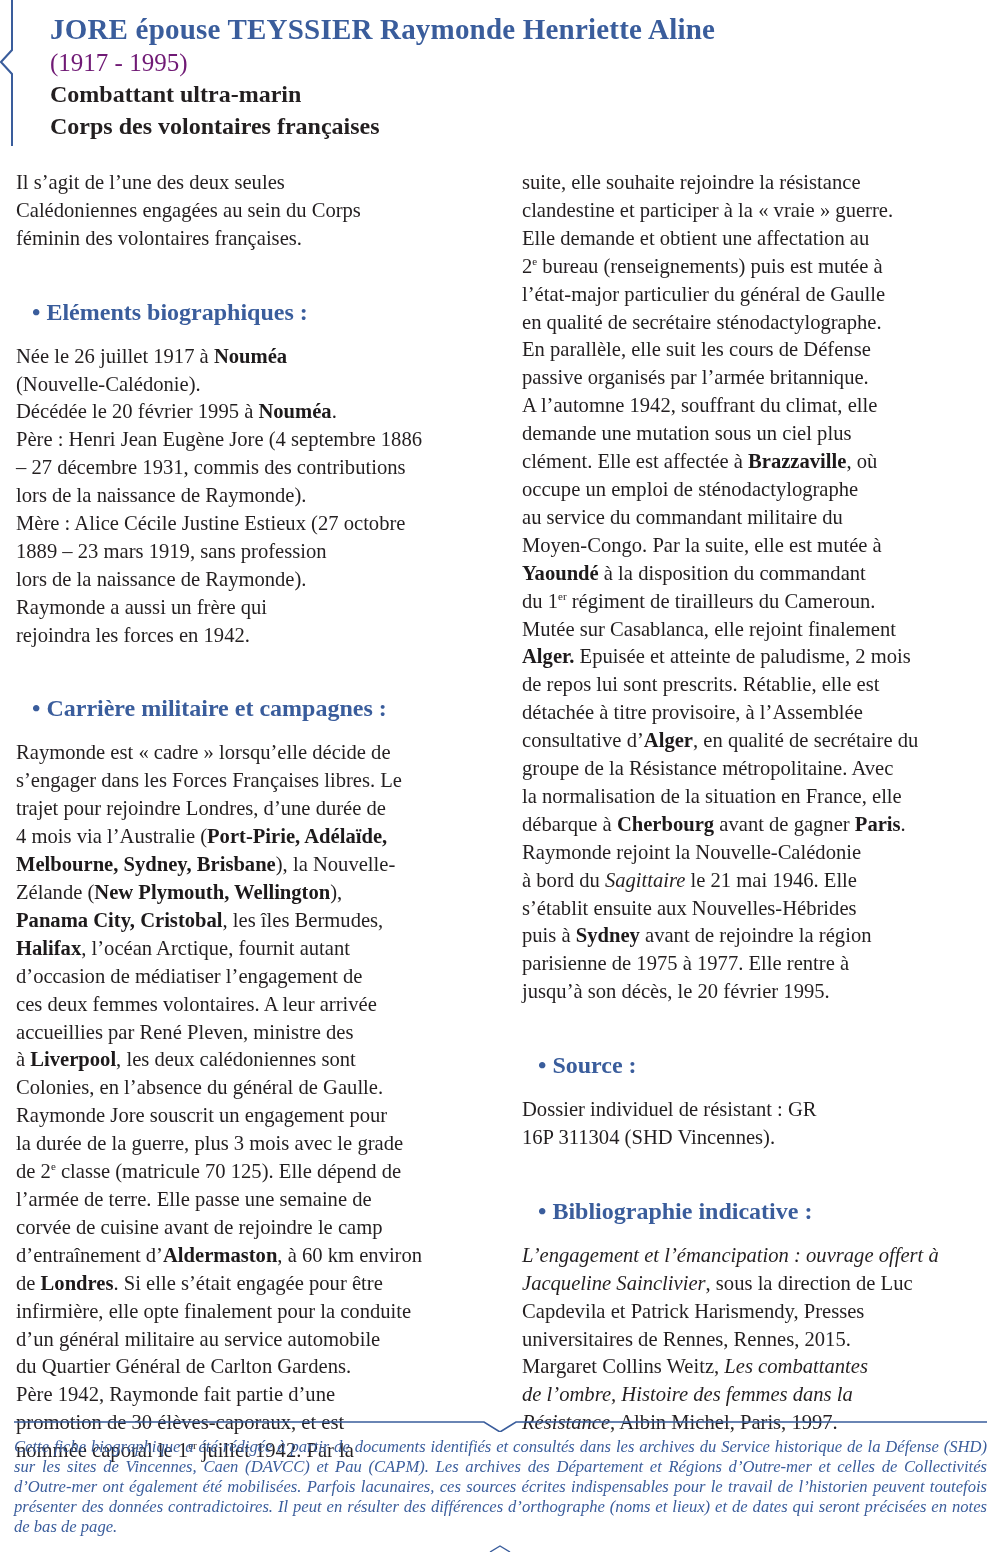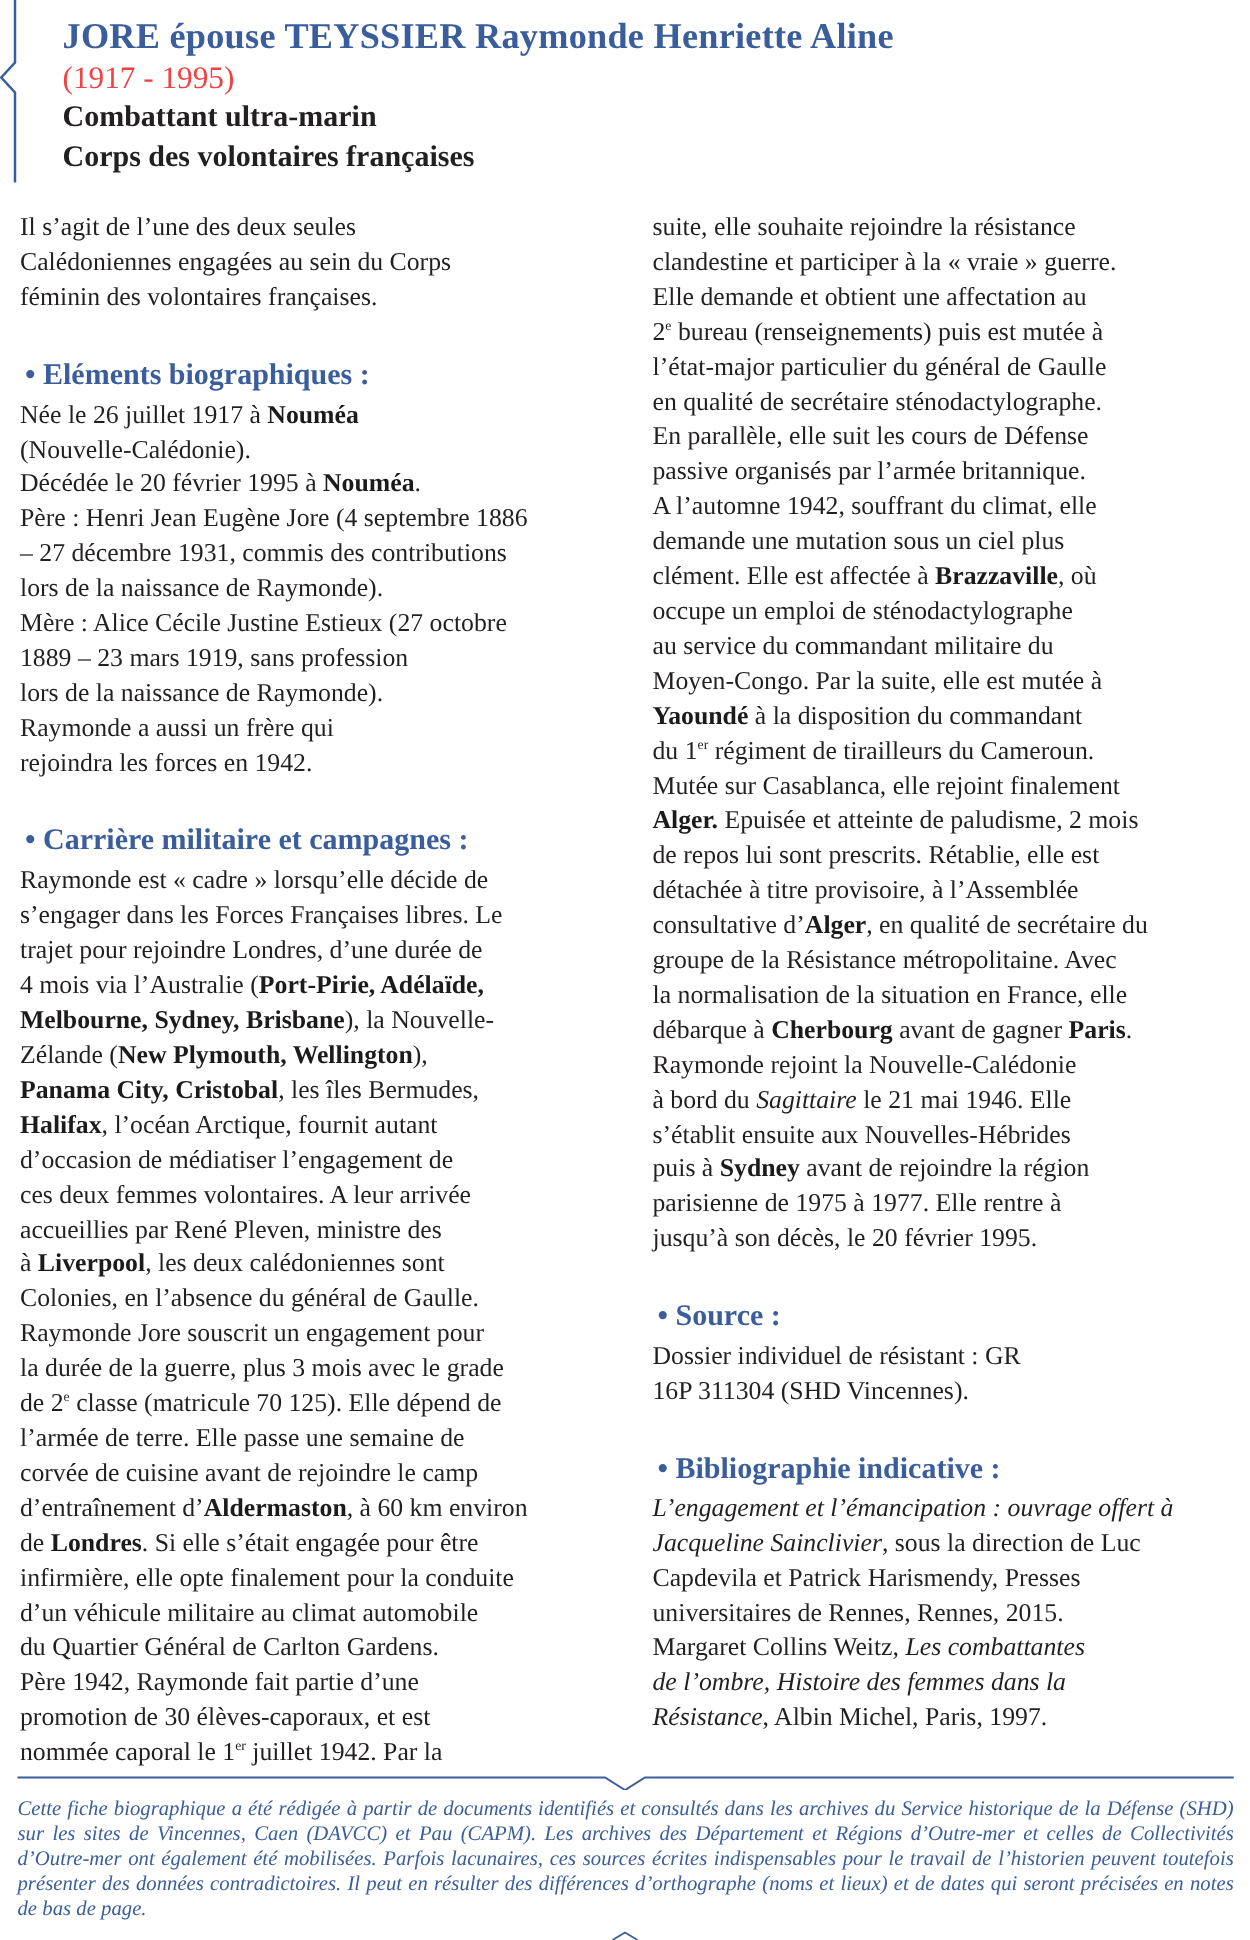--- a/index.html
+++ b/index.html
@@ -7,31 +7,31 @@
     width: 1000px; height: 1552px; position: relative; overflow: hidden;
     font-family: "Liberation Serif", "DejaVu Serif", serif;
     color: #231f20;
   }
   .bracket { position: absolute; left: 0; top: 0; }
   .header { position: absolute; left: 50px; top: 10px; }
   .title {
     font-size: 29px; font-weight: bold; color: #3a5d9c; line-height: 38px;
     letter-spacing: 0.2px; margin: 0;
   }
-  .dates { font-size: 25px; color: #ef4444; line-height: 30px; }
+  .dates { font-size: 25px; color: #701a75; line-height: 30px; }
   .subtitle { font-size: 24px; font-weight: bold; color: #231f20; line-height: 32px; }
 
   .col { position: absolute; top: 169px; font-size: 20.6px; line-height: 27.9px; }
   .col.left { left: 16px; width: 475px; }
   .col.right { left: 522px; width: 470px; }
   .col p { margin: 0; }
   .gap { height: 27.9px; }
   .section-title {
     color: #3a5d9c; font-weight: bold; font-size: 24px; line-height: 29px;
-    margin: 4px; padding-top: 1px;
+    margin: 16px; padding-top: 1px;
   }
   b { font-weight: bold; color: #1d1a1b; }
   sup { font-size: 11px; line-height: 0; vertical-align: 8px; }
 
   .footer-line { position: absolute; left: 0; top: 1412px; }
   .footer-text {
     position: absolute; left: 14px; top: 1437px; width: 973px;
     font-size: 16.6px; line-height: 20px; font-style: italic; color: #3a5d9c;
     text-align: justify; text-align-last: left;
   }
@@ -91,21 +91,21 @@
     <p><span>à </span><b>Liverpool</b><span>, les deux calédoniennes sont</span></p>
     <p>Colonies, en l’absence du général de Gaulle.</p>
     <p>Raymonde Jore souscrit un engagement pour</p>
     <p>la durée de la guerre, plus 3 mois avec le grade</p>
     <p><span>de 2</span><sup>e</sup><span> classe (matricule 70 125). Elle dépend de</span></p>
     <p>l’armée de terre. Elle passe une semaine de</p>
     <p>corvée de cuisine avant de rejoindre le camp</p>
     <p><span>d’entraînement d’</span><b>Aldermaston</b><span>, à 60 km environ</span></p>
     <p><span>de </span><b>Londres</b><span>. Si elle s’était engagée pour être</span></p>
     <p>infirmière, elle opte finalement pour la conduite</p>
-    <p>d’un véhicule militaire au climat automobile</p>
+    <p>d’un général militaire au service automobile</p>
     <p>du Quartier Général de Carlton Gardens.</p>
     <p>Père 1942, Raymonde fait partie d’une</p>
     <p>promotion de 30 élèves-caporaux, et est</p>
     <p><span>nommée caporal le 1</span><sup>er</sup><span> juillet 1942. Par la</span></p>
   </div>
 </section>
 
 <section class="col right">
   <div>
     <p>suite, elle souhaite rejoindre la résistance</p>

